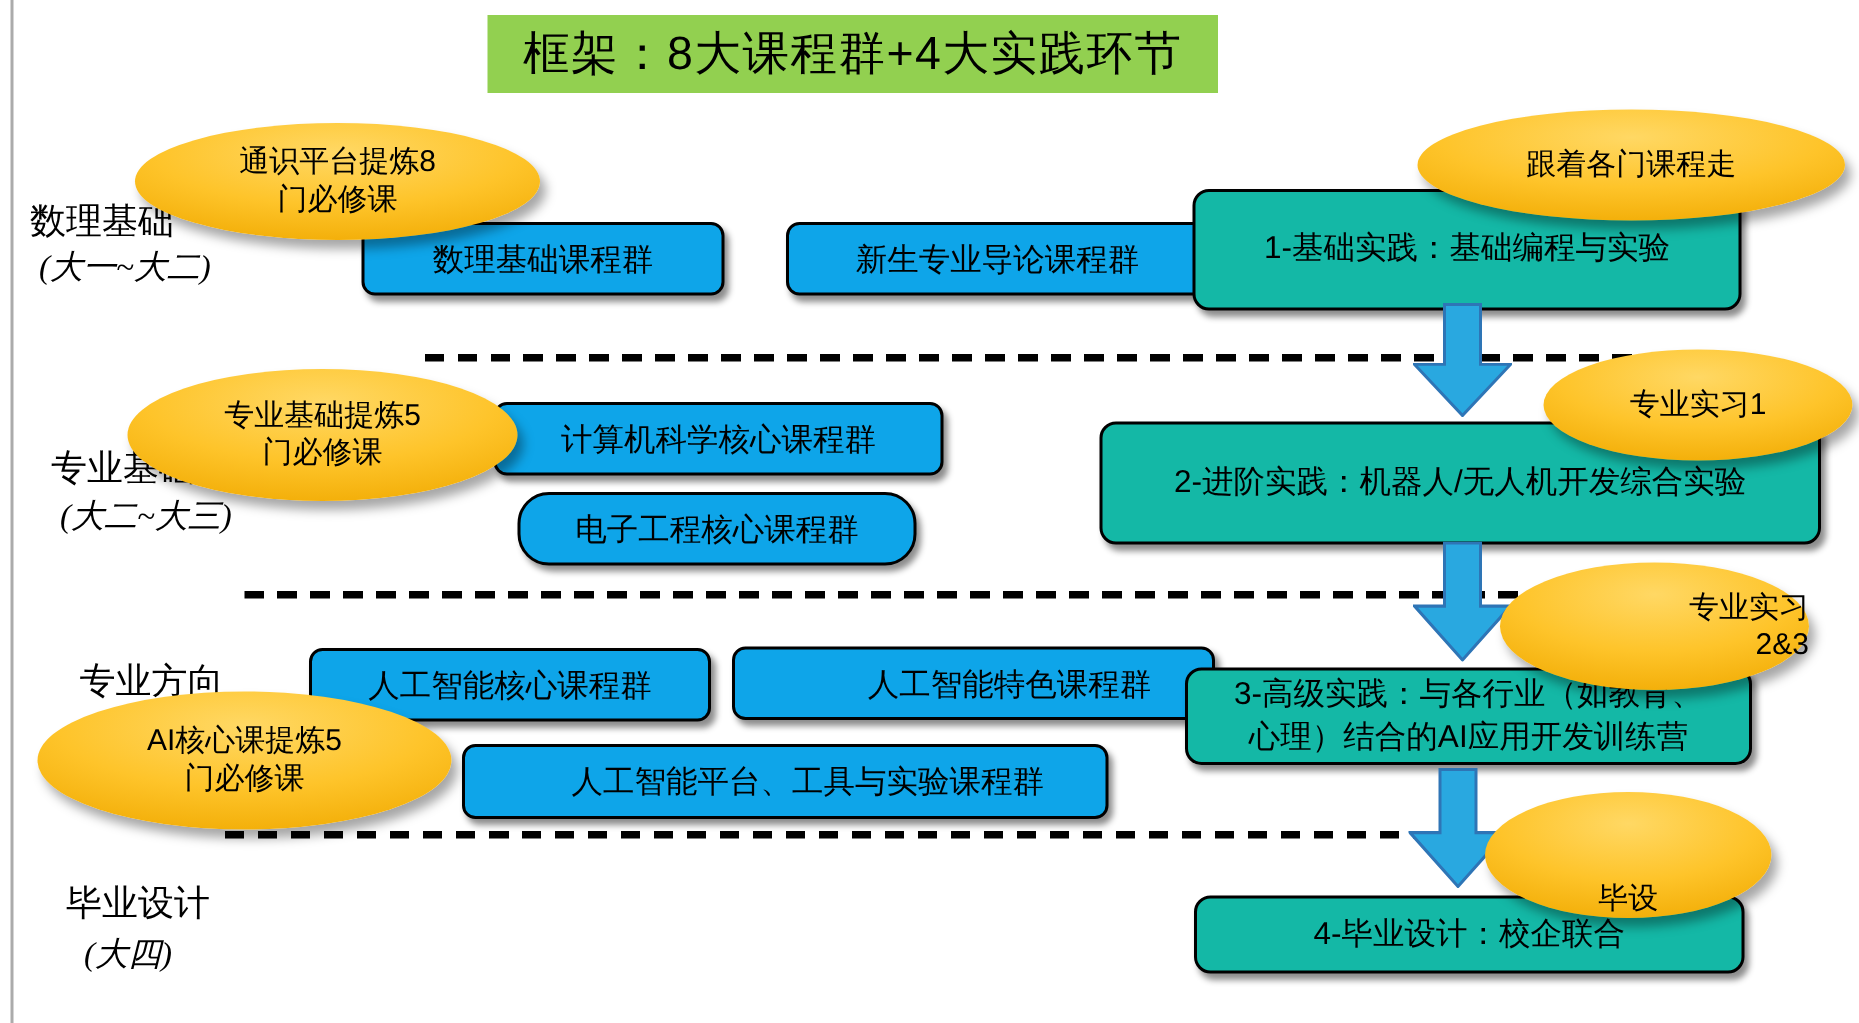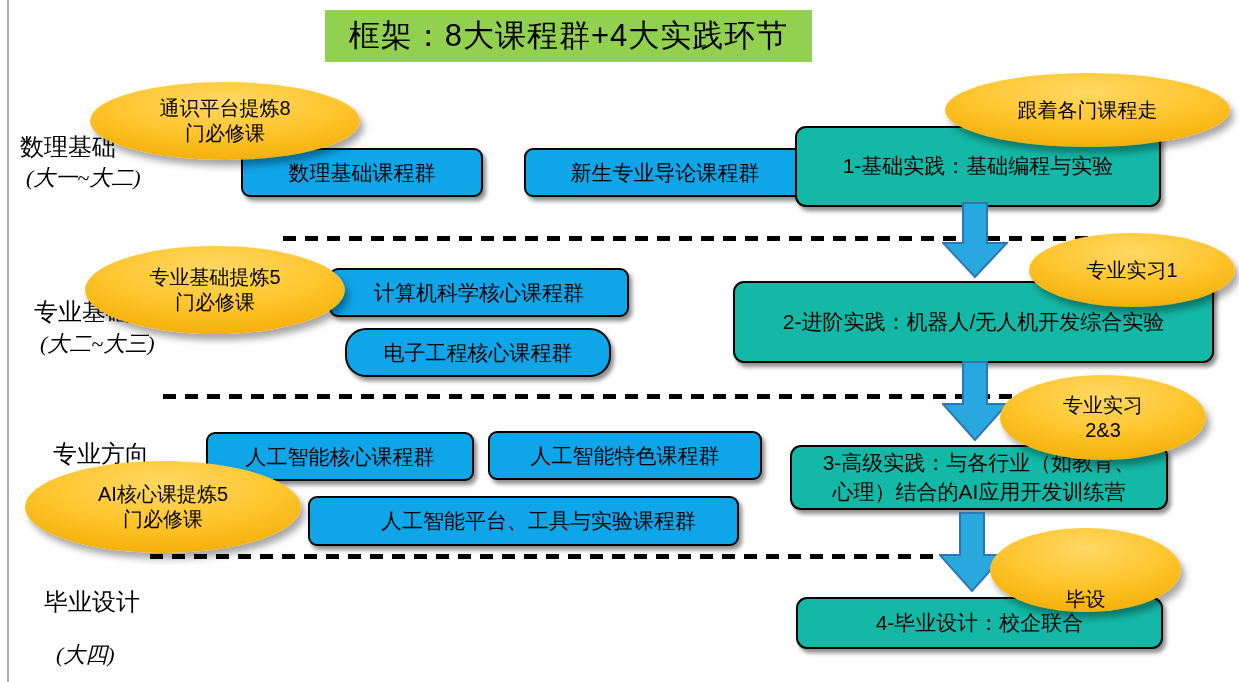--- a/index.html
+++ b/index.html
@@ -49,32 +49,32 @@
 
 <div class="abs stage" style="left:20px;top:131px;">数理基础</div>
 <div class="abs stage-sub" style="left:26px;top:163px;">(大一~大二)</div>
 
 <div class="abs stage" style="left:34px;top:296px;">专业基础</div>
 <div class="abs stage-sub" style="left:40px;top:329px;">(大二~大三)</div>
 
 <div class="abs stage" style="left:53px;top:438px;">专业方向</div>
 
 <div class="abs stage" style="left:44px;top:586px;">毕业设计</div>
-<div class="abs stage-sub" style="left:56px;top:621px;margin-top:19px;">(大四)</div>
+<div class="abs stage-sub" style="left:56px;top:621px;">(大四)</div>
 
 <div class="abs dash" style="left:283px;top:236px;width:882px;"></div>
 <div class="abs dash" style="left:163px;top:394px;width:992px;"></div>
 <div class="abs dash" style="left:150px;top:554px;width:1000px;"></div>
 
 <div class="abs course" style="left:241px;top:148px;width:238px;height:45px;">数理基础课程群</div>
 <div class="abs course" style="left:494px;top:148px;width:278px;height:45px;margin-left:30px;">新生专业导论课程群</div>
 <div class="abs course" style="left:329px;top:268px;width:296px;height:45px;">计算机科学核心课程群</div>
 <div class="abs course" style="left:345px;top:328px;width:262px;height:45px;border-radius:21px;">电子工程核心课程群</div>
 <div class="abs course" style="left:206px;top:432px;width:264px;height:45px;">人工智能核心课程群</div>
-<div class="abs course" style="left:488px;top:431px;width:270px;height:45px;">人工智能特色课程群</div>
+<div class="abs course" style="left:488px;top:431px;width:270px;height:45px;padding-left:48px;">人工智能特色课程群</div>
 <div class="abs course" style="left:308px;top:496px;width:397px;height:46px;padding-left:30px;">人工智能平台、工具与实验课程群</div>
 
 <div class="abs practice" style="left:795px;top:126px;width:362px;height:77px;">1-基础实践：基础编程与实验</div>
 <div class="abs practice" style="left:733px;top:281px;width:477px;height:78px;">2-进阶实践：机器人/无人机开发综合实验</div>
 <div class="abs practice" style="left:790px;top:445px;width:378px;height:65px;padding:0 24px;box-sizing:border-box;">3-高级实践：与各行业（如教育、心理）结合的AI应用开发训练营</div>
 <div class="abs practice" style="left:796px;top:597px;width:363px;height:48px;">4-毕业设计：校企联合</div>
 
 <div class="abs arrow" style="left:942px;top:202px;width:66px;height:76px;">
   <svg viewBox="0 0 66 78" preserveAspectRatio="none">
       <polygon points="21,1 45,1 45,42 65,42 33,77 1,42 21,42" fill="#29A8E0" stroke="#2E75B6" stroke-width="2"></polygon>
@@ -102,19 +102,19 @@
 <div class="abs callout" style="left:25px;top:461px;width:276px;height:92px;">
   <div>AI核心课提炼5</div>
   <div>门必修课</div>
 </div>
 <div class="abs callout" style="left:945px;top:73px;width:285px;height:74px;">
   <div>跟着各门课程走</div>
 </div>
 <div class="abs callout" style="left:1029px;top:233px;width:206px;height:74px;">
   <div>专业实习1</div>
 </div>
-<div class="abs callout" style="left:1000px;top:375px;width:206px;height:85px;">
+<div class="abs callout" style="left:1000px;top:375px;width:206px;height:85px;align-items:flex-end;">
   <div>专业实习</div>
   <div>2&amp;3</div>
 </div>
 <div class="abs callout" style="left:990px;top:528px;width:191px;height:84px;justify-content:flex-end;">
   <div>毕设</div>
 </div>
 
 </body></html>

